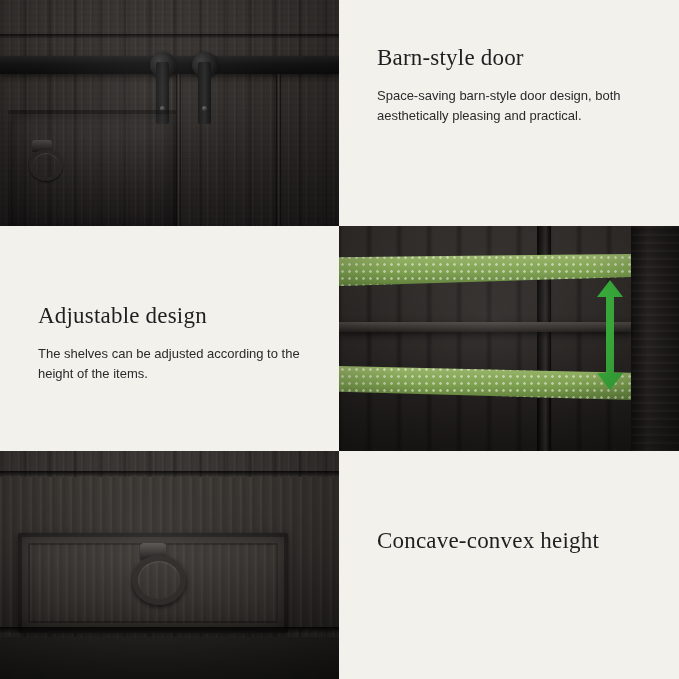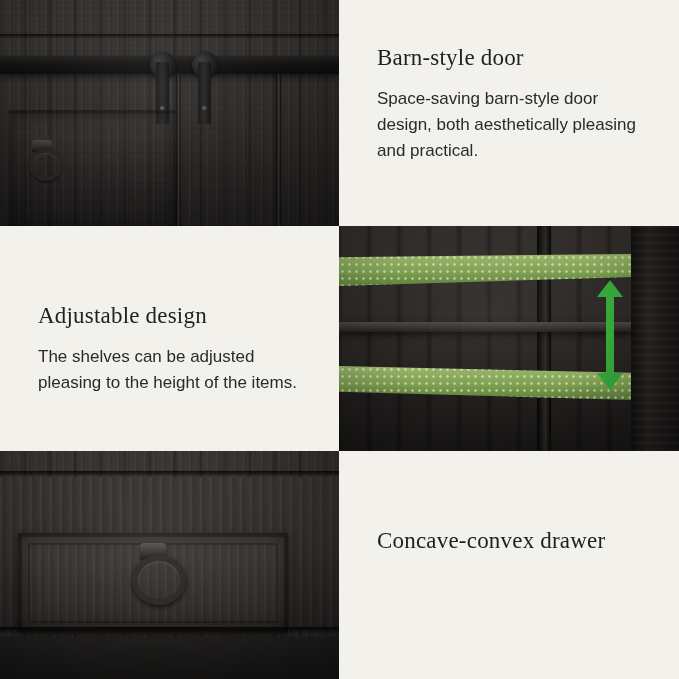--- a/index.html
+++ b/index.html
@@ -38,21 +38,21 @@
     font-family: "Liberation Serif", serif;
     font-size: 23px;
     font-weight: 400;
     color: #1f1f1f;
     letter-spacing: 0.2px;
     margin: 0 0 14px 0;
     line-height: 1.2;
   }
   .feature-desc {
     font-family: "Liberation Sans", sans-serif;
-    font-size: 17px;
+    font-size: 13px;
     color: #2a2a2a;
     line-height: 1.55;
     margin: 0;
     max-width: 270px;
   }
 
   
   .photo {
     width: 100%;
     height: 100%;
@@ -337,21 +337,21 @@
     </div>
   </div>
 
   <div class="cell text-cell">
     <h2 class="feature-title">Barn-style door</h2>
     <p class="feature-desc">Space-saving barn-style door design, both aesthetically pleasing and practical.</p>
   </div>
 
   <div class="cell text-cell pad-lower">
     <h2 class="feature-title">Adjustable design</h2>
-    <p class="feature-desc">The shelves can be adjusted pleasing to the height of the items.</p>
+    <p class="feature-desc">The shelves can be adjusted according to the height of the items.</p>
   </div>
 
   <div class="cell">
     <div class="shelf-photo">
       <div class="shelf-back"></div>
       <div class="cab-divider"></div>
       <div class="cab-side"></div>
       <div class="shelf shelf-a">
         <div class="shelf-dots"></div>
       </div>
@@ -383,16 +383,16 @@
         <div class="drawer-ring">
           <div class="drawer-ring-plate"></div>
           <div class="drawer-ring-circle"></div>
         </div>
       </div>
       <div class="vignette"></div>
     </div>
   </div>
 
   <div class="cell text-cell pad-lower">
-    <h2 class="feature-title">Concave-convex drawer</h2>
+    <h2 class="feature-title">Concave-convex height</h2>
   </div>
 
 </div>
 
 </body></html>

